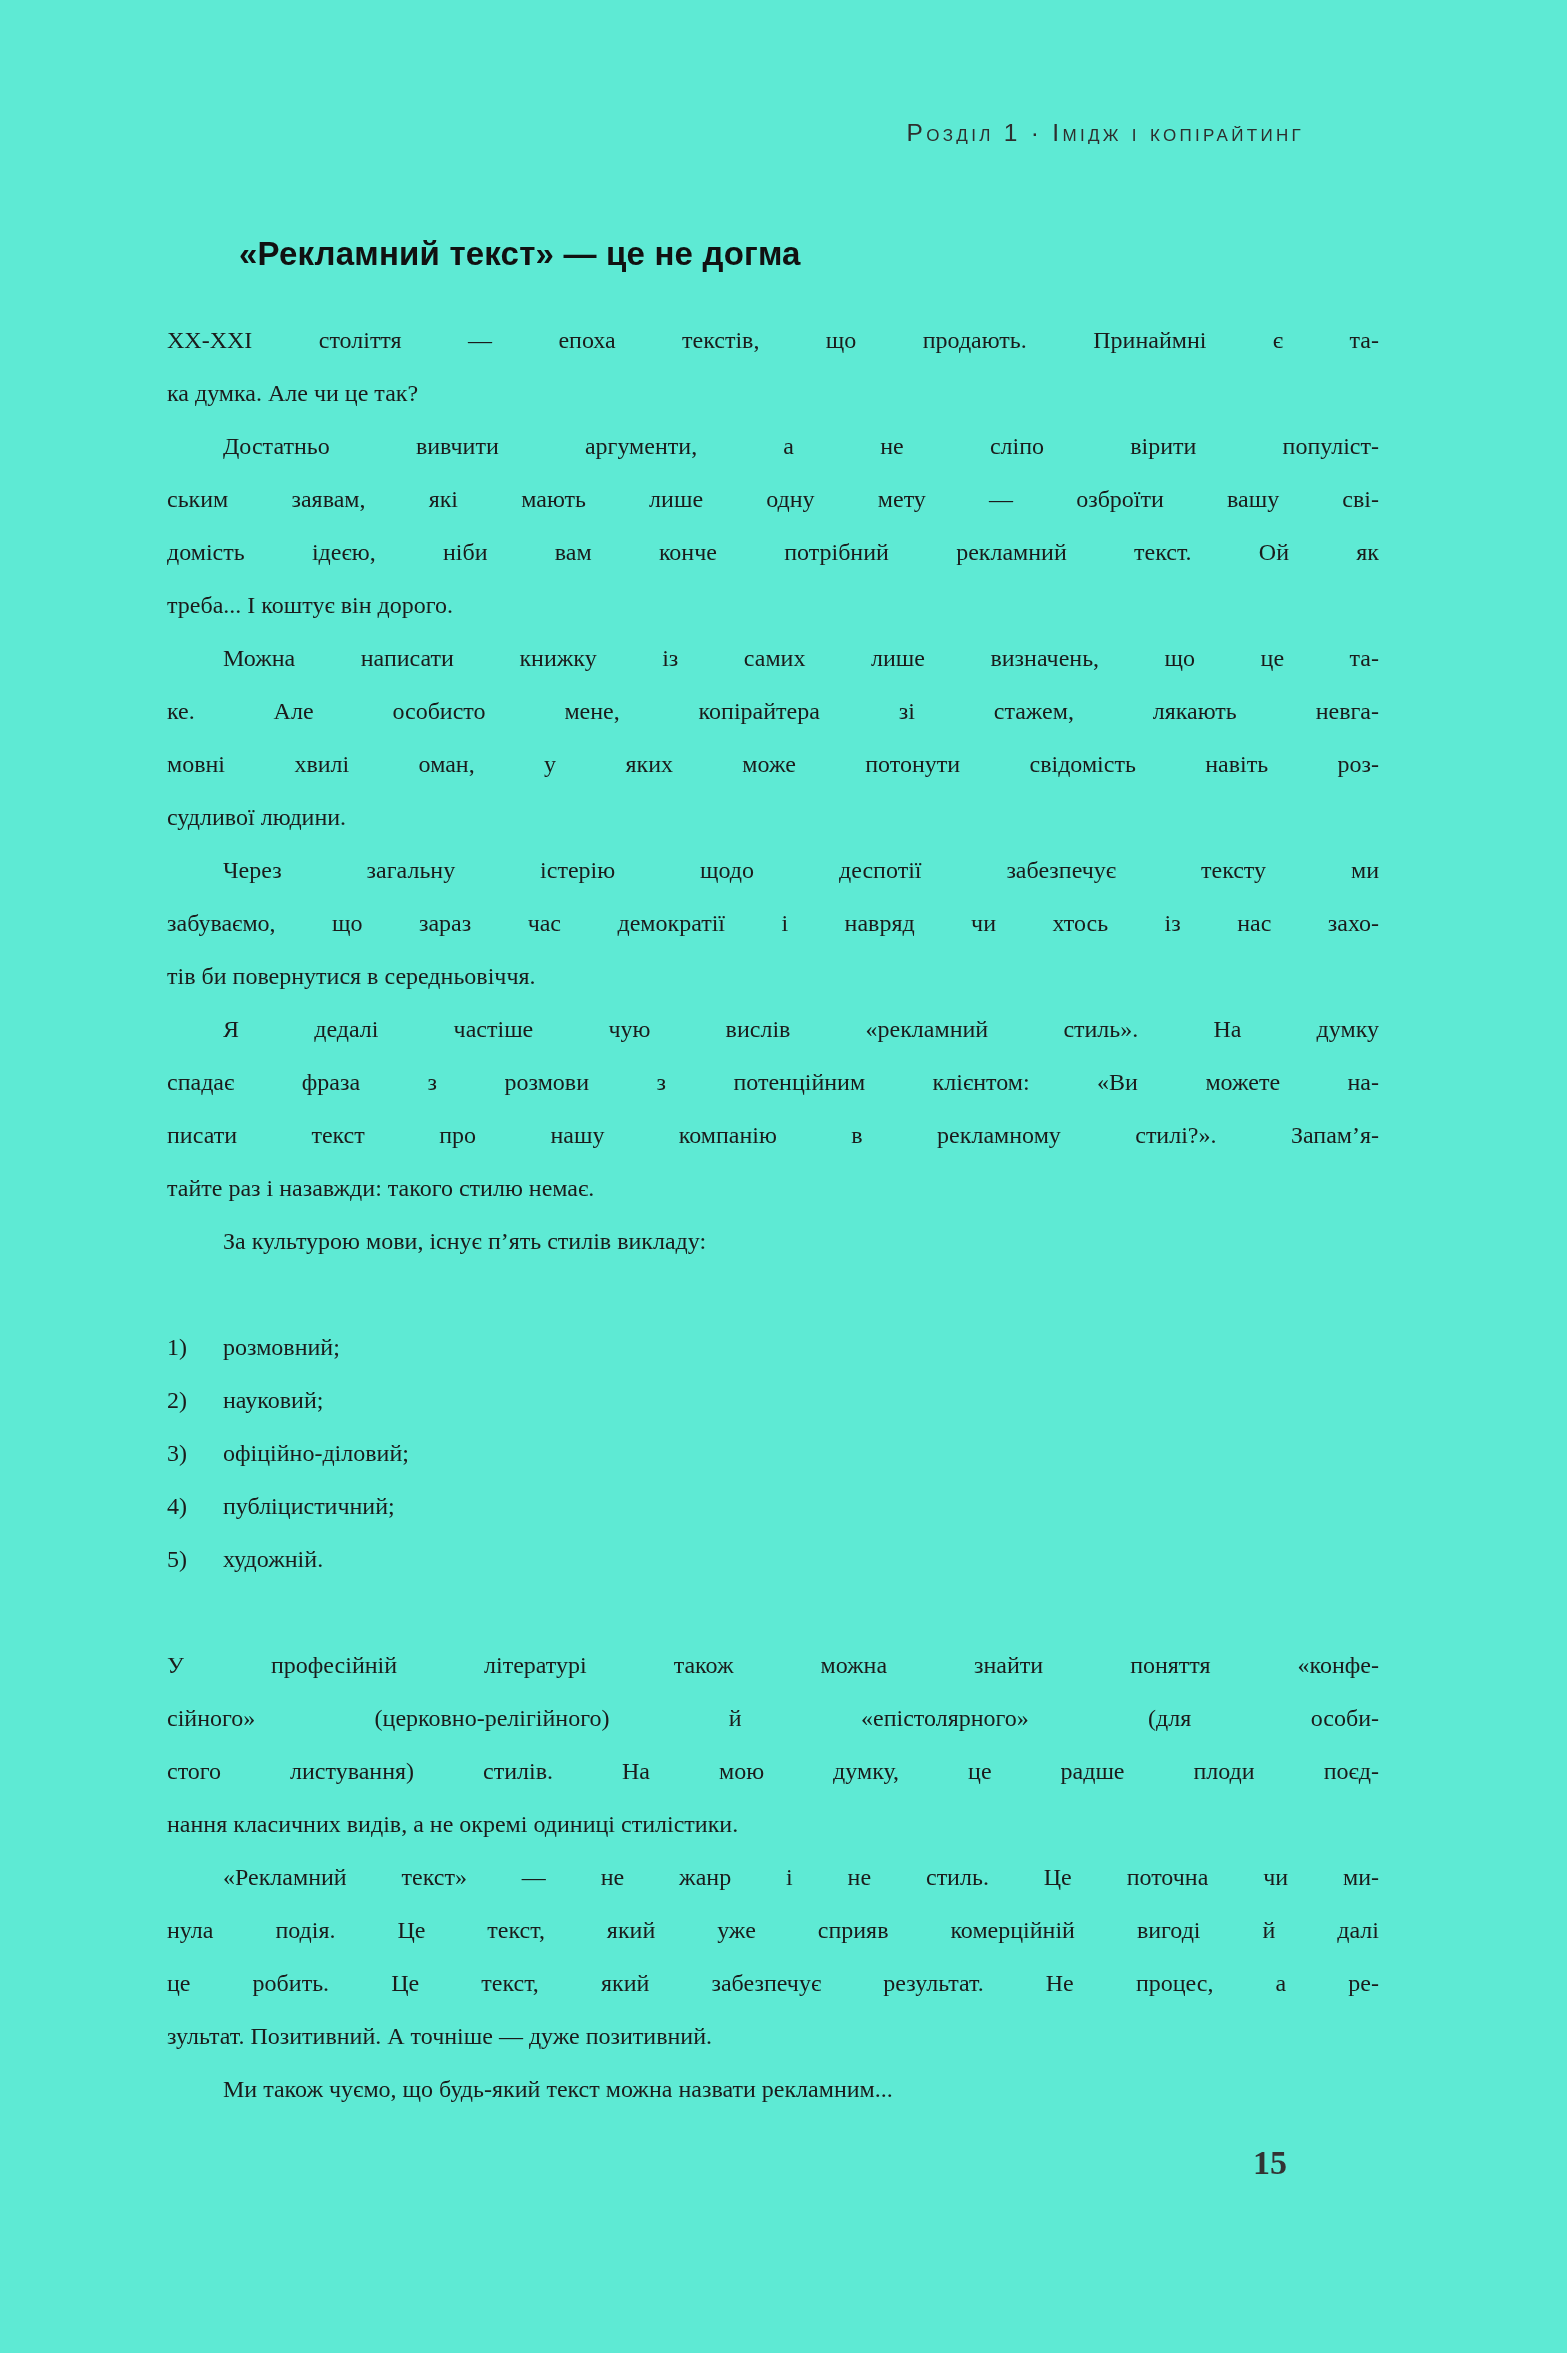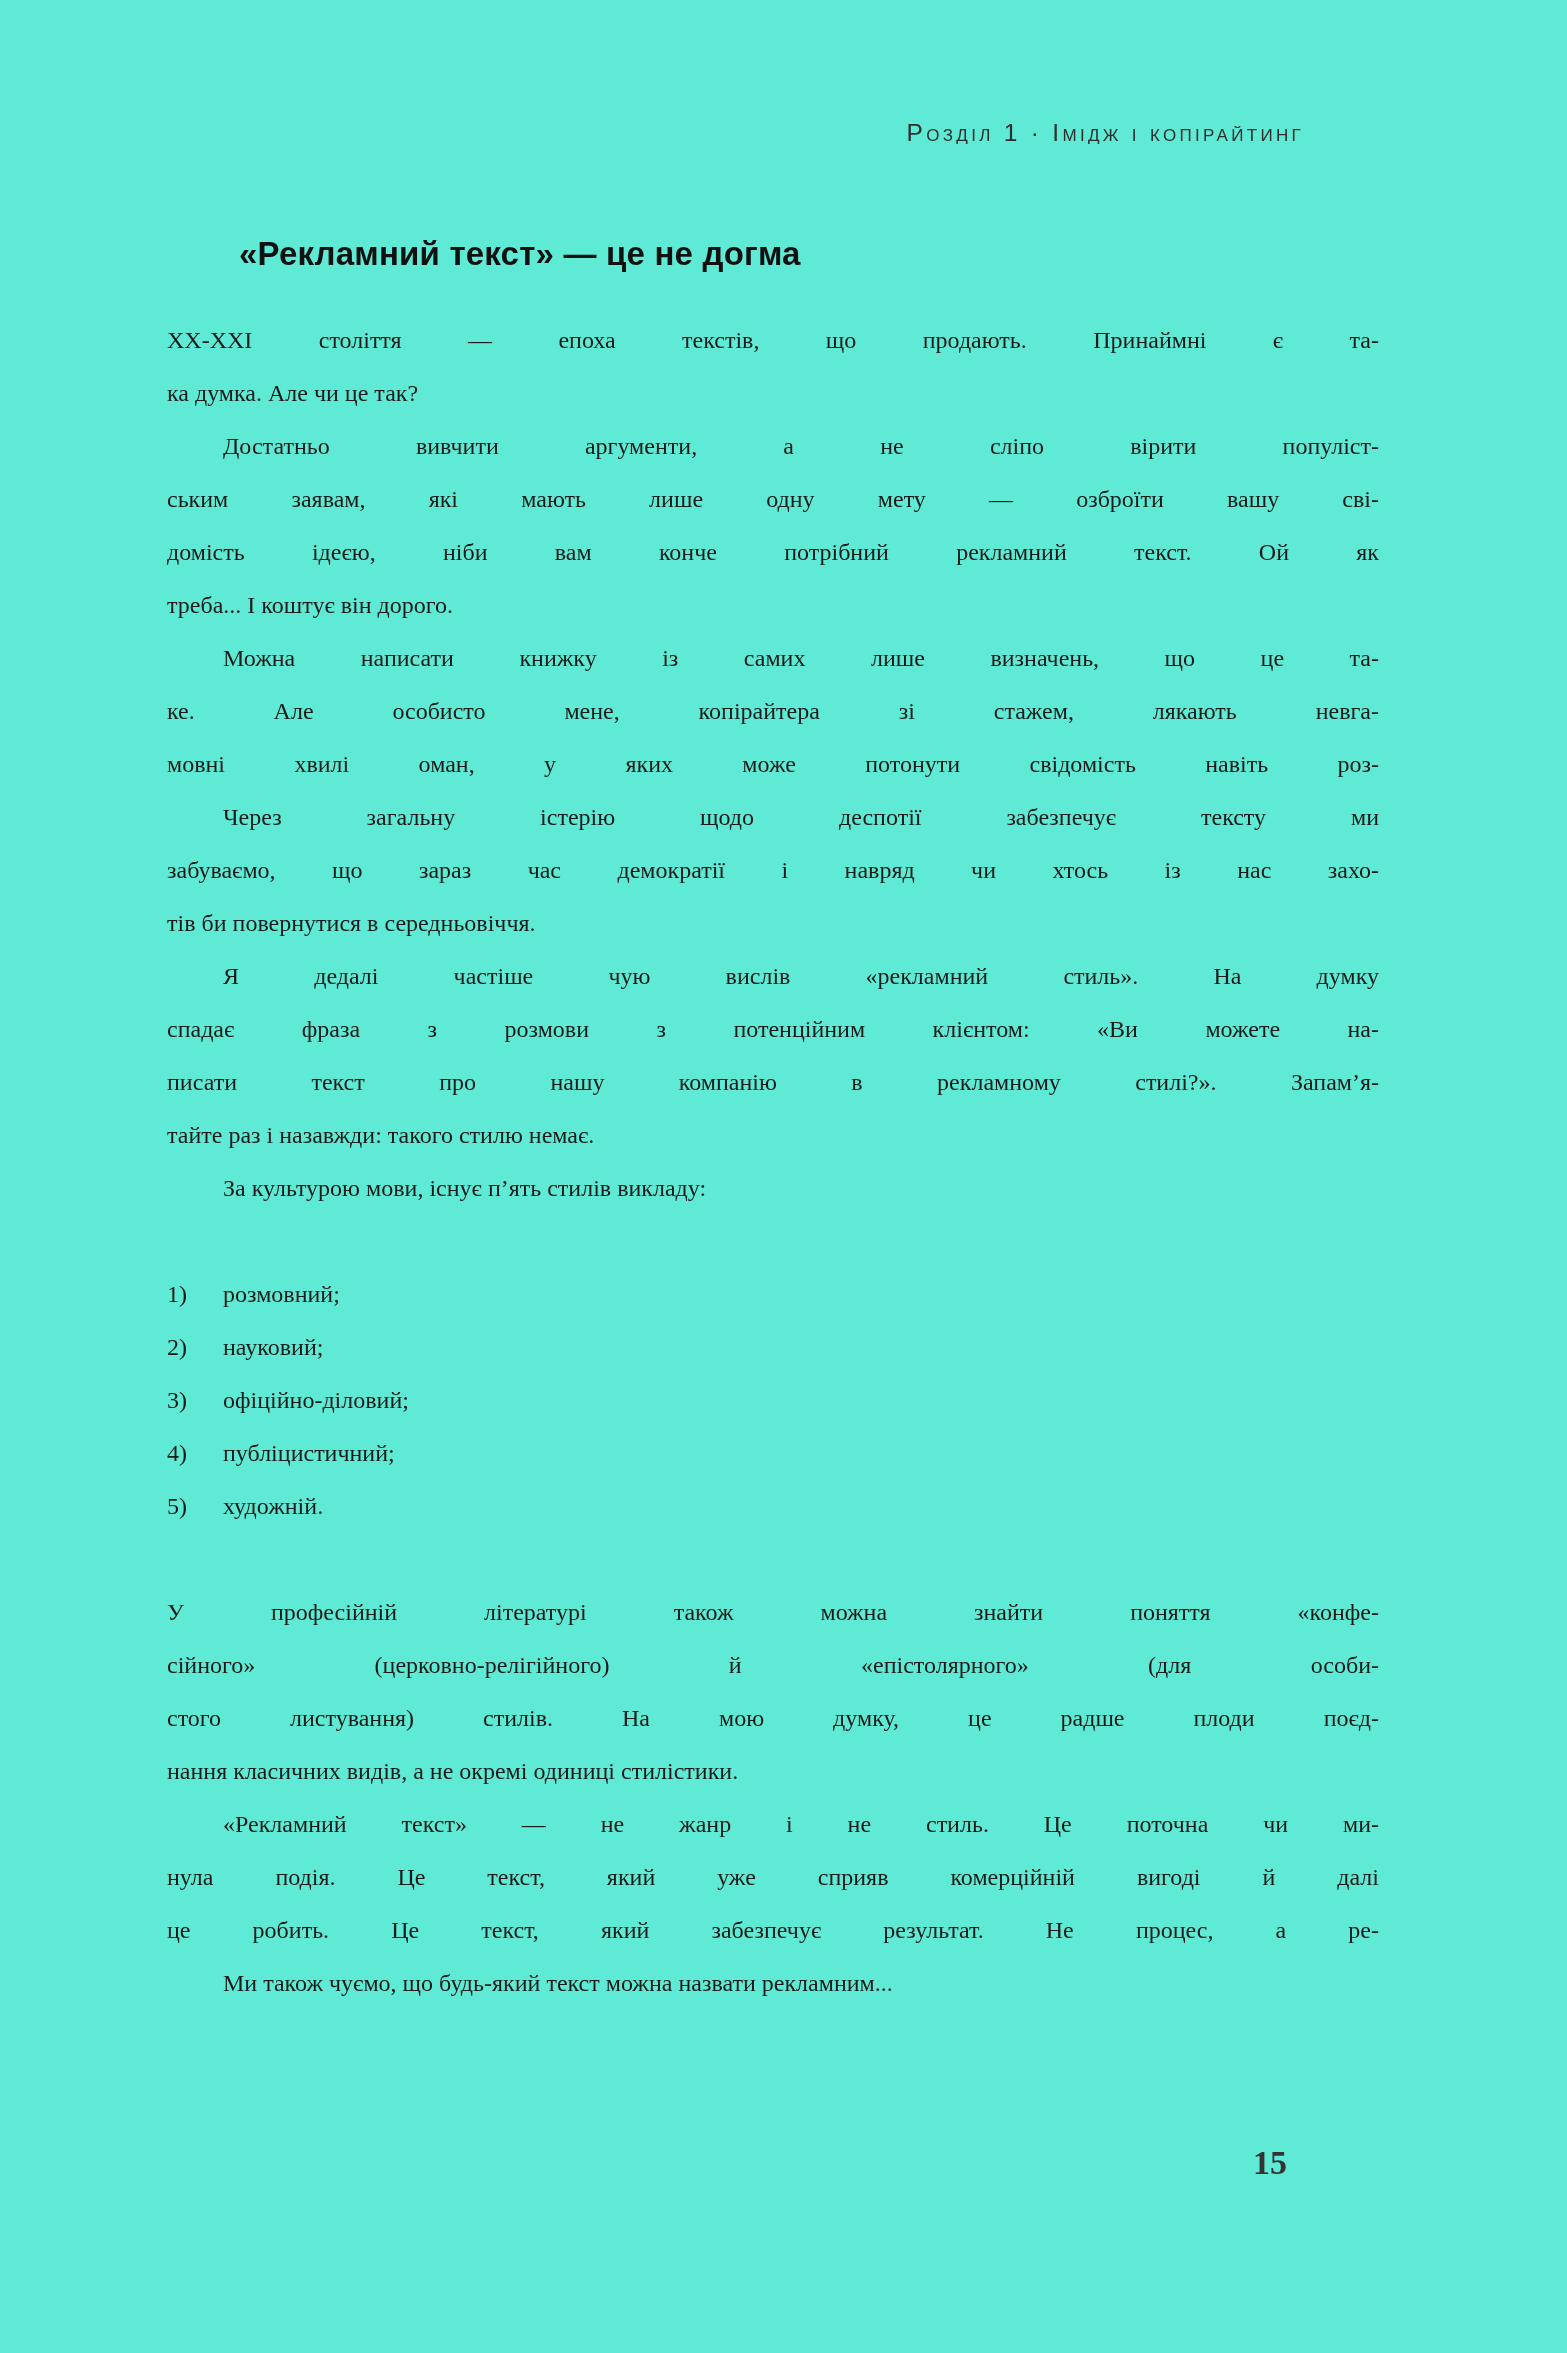--- a/index.html
+++ b/index.html
@@ -110,20 +110,21 @@
       <div class="para">
         <div class="line just ind">Достатньо вивчити аргументи, а не сліпо вірити популіст-</div>
         <div class="line just">ським заявам, які мають лише одну мету — озброїти вашу сві-</div>
         <div class="line just">домість ідеєю, ніби вам конче потрібний рекламний текст. Ой як</div>
         <div class="line last">треба... І коштує він дорого.</div>
       </div>
       <div class="para">
         <div class="line just ind">Можна написати книжку із самих лише визначень, що це та-</div>
         <div class="line just">ке. Але особисто мене, копірайтера зі стажем, лякають невга-</div>
         <div class="line just">мовні хвилі оман, у яких може потонути свідомість навіть роз-</div>
+        <div class="line last">судливої людини.</div>
       </div>
       <div class="para">
         <div class="line just ind">Через загальну істерію щодо деспотії забезпечує тексту ми</div>
         <div class="line just">забуваємо, що зараз час демократії і навряд чи хтось із нас захо-</div>
         <div class="line last">тів би повернутися в середньовіччя.</div>
       </div>
       <div class="para">
         <div class="line just ind">Я дедалі частіше чую вислів «рекламний стиль». На думку</div>
         <div class="line just">спадає фраза з розмови з потенційним клієнтом: «Ви можете на-</div>
         <div class="line just">писати текст про нашу компанію в рекламному стилі?». Запам’я-</div>
@@ -157,20 +158,21 @@
       <div class="para gap">
         <div class="line just">У професійній літературі також можна знайти поняття «конфе-</div>
         <div class="line just">сійного» (церковно-релігійного) й «епістолярного» (для особи-</div>
         <div class="line just">стого листування) стилів. На мою думку, це радше плоди поєд-</div>
         <div class="line last">нання класичних видів, а не окремі одиниці стилістики.</div>
       </div>
       <div class="para">
         <div class="line just ind">«Рекламний текст» — не жанр і не стиль. Це поточна чи ми-</div>
         <div class="line just">нула подія. Це текст, який уже сприяв комерційній вигоді й далі</div>
         <div class="line just">це робить. Це текст, який забезпечує результат. Не процес, а ре-</div>
+        <div class="line last">зультат. Позитивний. А точніше — дуже позитивний.</div>
       </div>
       <div class="para">
         <div class="line last ind">Ми також чуємо, що будь-який текст можна назвати рекламним...</div>
       </div>
     </div>
 
   <div class="page-number">15</div>
 </div>
 
 

